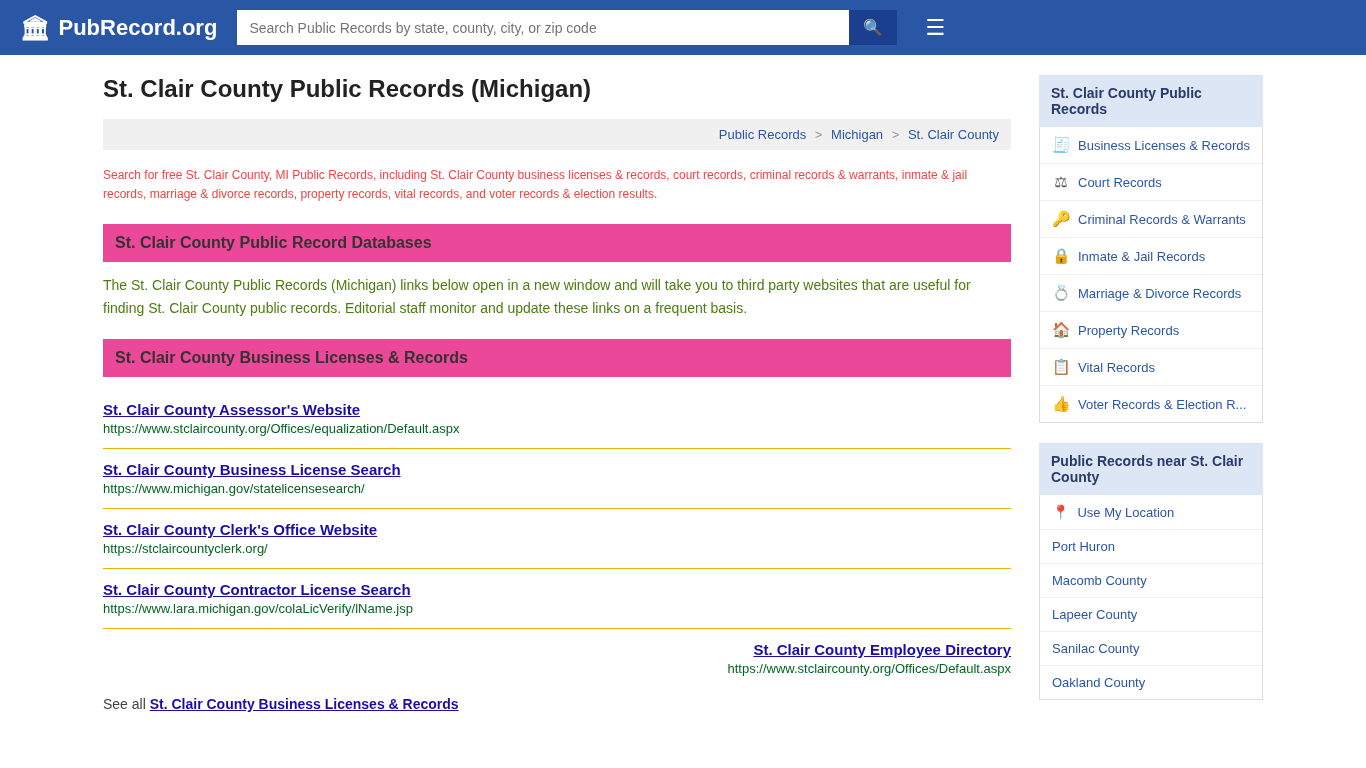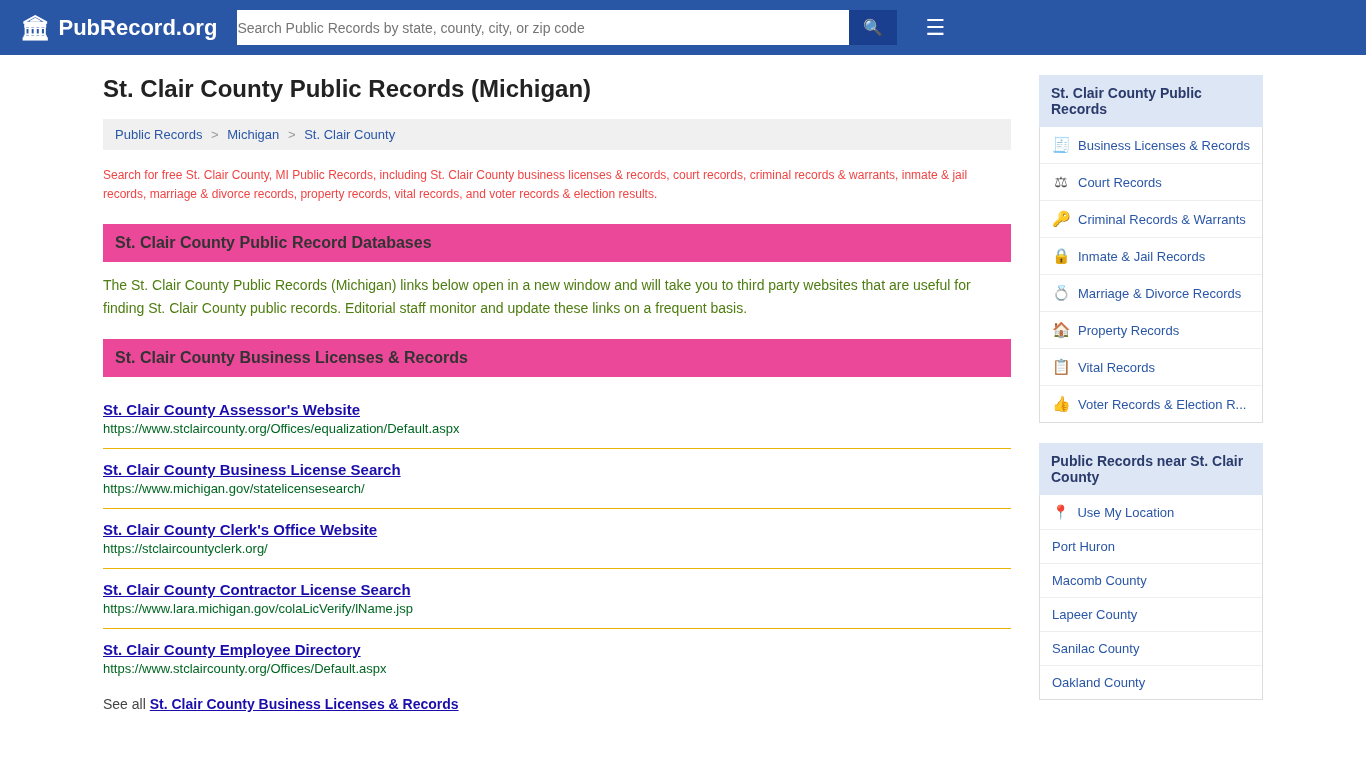--- a/index.html
+++ b/index.html
@@ -25,21 +25,21 @@
     #logo-icon {
       font-size: 24px;
     }
     #search-form {
       flex: 1;
       display: flex;
       max-width: 660px;
     }
     #search-input {
       flex: 1;
-      padding: 8px 0;
+      padding: 8px 12px;
       font-size: 14px;
       border: none;
       outline: none;
       border-radius: 0;
     }
     #search-button {
       background: #1a3f8f;
       border: none;
       padding: 8px 14px;
       cursor: pointer;
@@ -79,20 +79,21 @@
       margin-bottom: 16px;
     }
 
     
     #breadcrumb {
       background: #f0f0f0;
       padding: 8px 12px;
       font-size: 13px;
       margin-bottom: 16px;
       color: #555;
+      text-align: right;
     }
     #breadcrumb a {
       color: #2a56a6;
       text-decoration: none;
     }
     #breadcrumb span { margin: 0 5px; color: #999; }
 
     
     #description {
       font-size: 12px;
@@ -117,21 +118,21 @@
       color: #4d7c0f;
       line-height: 1.6;
       margin-bottom: 20px;
     }
 
     
     .record-entry {
       border-bottom: 1px solid #eab308;
       padding: 12px 0;
     }
-    .record-entry:last-child { border-bottom: none; }
+    .record-entry:last-child { border-bottom: none; text-align: right; }
     .record-title {
       font-size: 15px;
       font-weight: bold;
       color: #1a0dab;
       text-decoration: underline;
       cursor: pointer;
     }
     .record-url {
       font-size: 13px;
       color: #006621;

